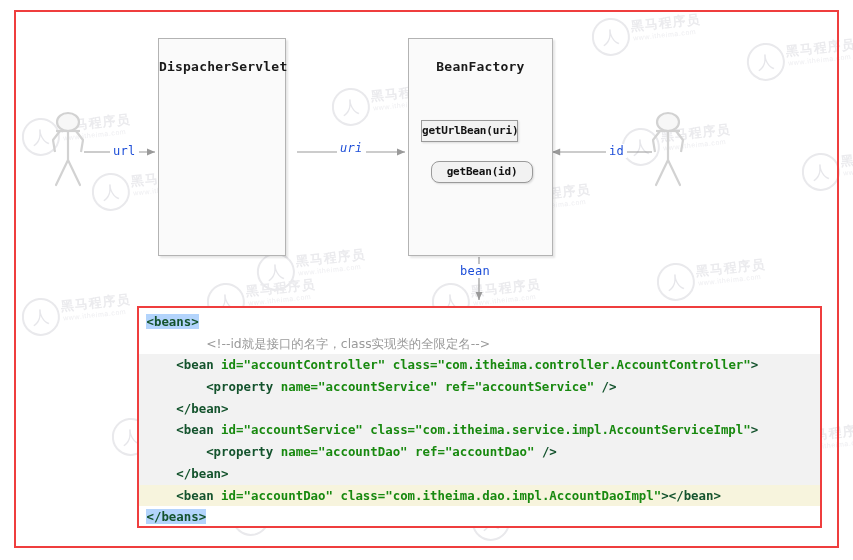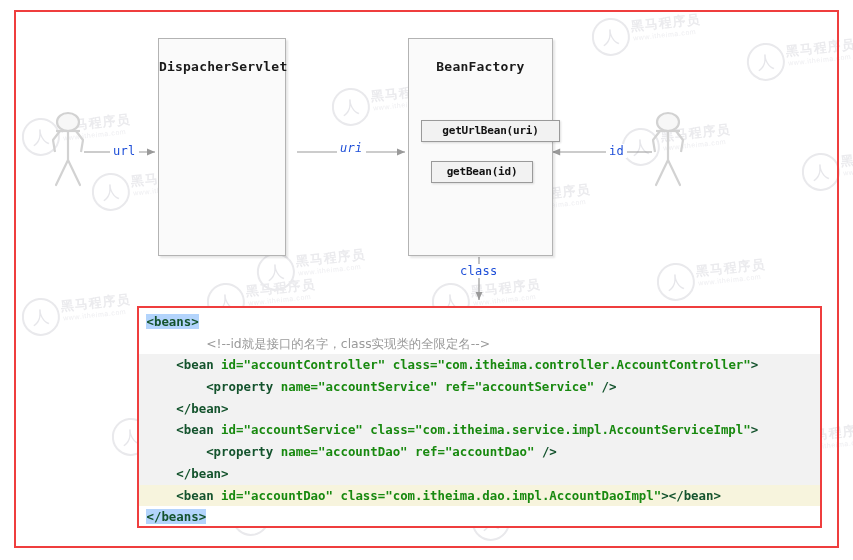--- a/index.html
+++ b/index.html
@@ -311,27 +311,27 @@
   </svg>
 
   <div class="node-box" style="left:158px; top:38px; width:128px; height:218px;">
     <div class="node-title" style="top:20px;">DispacherServlet</div>
   </div>
 
   <div class="node-box" style="left:408px; top:38px; width:145px; height:218px;">
     <div class="node-title" style="top:20px;">BeanFactory</div>
   </div>
 
-  <div class="method-btn" style="left:421px; top:120px; width:139px;">getUrlBean(uri)</div>
-
-  <div class="method-btn" style="left:431px; top:161px; width:102px;">getBean(id)</div>
+  <div class="method-btn" style="left:421px; top:120px; width:97px;">getUrlBean(uri)</div>
+
+  <div class="method-btn" style="left:431px; top:161px; width:102px;border-radius:8px;">getBean(id)</div>
 
   <div class="edge-label" style="left:110px; top:144px;">url</div>
   <div class="edge-label" style="left:337px; top:141px; font-size:12px;font-style:italic;">uri</div>
   <div class="edge-label" style="left:594px; top:144px;margin-left:12px;">id</div>
-  <div class="edge-label" style="left:457px; top:264px;">class</div>
+  <div class="edge-label" style="left:457px; top:264px;">bean</div>
 </div>
 
 <div id="code-panel">
   <div id="code-inner"><div class="cl codeline-wrap"><span class="rowtext"><span> </span><span class="seg tag hl-blue">&lt;beans&gt;</span></span></div><div class="cl codeline-wrap"><span class="rowtext"><span>         </span><span class="seg cmt">&lt;!--id就是接口的名字，class实现类的全限定名--&gt;</span></span></div><div class="cl codeline-wrap"><div class="rowbg bg-grey" style="left: 0px; right: 0px; width: 100%;"></div><span class="rowtext"><span>     </span><span class="seg tag">&lt;bean </span><span class="seg attr">id=</span><span class="seg val">"accountController"</span><span class="seg "> </span><span class="seg attr">class=</span><span class="seg val">"com.itheima.controller.AccountController"</span><span class="seg tag">&gt;</span></span></div><div class="cl codeline-wrap"><div class="rowbg bg-grey" style="left: 0px; right: 0px; width: 100%;"></div><span class="rowtext"><span>         </span><span class="seg tag">&lt;property </span><span class="seg attr">name=</span><span class="seg val">"accountService"</span><span class="seg "> </span><span class="seg attr">ref=</span><span class="seg val">"accountService"</span><span class="seg tag"> /&gt;</span></span></div><div class="cl codeline-wrap"><div class="rowbg bg-grey" style="left: 0px; right: 0px; width: 100%;"></div><span class="rowtext"><span>     </span><span class="seg tag">&lt;/bean&gt;</span></span></div><div class="cl codeline-wrap"><div class="rowbg bg-grey" style="left: 0px; right: 0px; width: 100%;"></div><span class="rowtext"><span>     </span><span class="seg tag">&lt;bean </span><span class="seg attr">id=</span><span class="seg val">"accountService"</span><span class="seg "> </span><span class="seg attr">class=</span><span class="seg val">"com.itheima.service.impl.AccountServiceImpl"</span><span class="seg tag">&gt;</span></span></div><div class="cl codeline-wrap"><div class="rowbg bg-grey" style="left: 0px; right: 0px; width: 100%;"></div><span class="rowtext"><span>         </span><span class="seg tag">&lt;property </span><span class="seg attr">name=</span><span class="seg val">"accountDao"</span><span class="seg "> </span><span class="seg attr">ref=</span><span class="seg val">"accountDao"</span><span class="seg tag"> /&gt;</span></span></div><div class="cl codeline-wrap"><div class="rowbg bg-grey" style="left: 0px; right: 0px; width: 100%;"></div><span class="rowtext"><span>     </span><span class="seg tag">&lt;/bean&gt;</span></span></div><div class="cl codeline-wrap"><div class="rowbg bg-yellow" style="left: 0px; right: 0px; width: 100%;"></div><span class="rowtext"><span>     </span><span class="seg tag">&lt;bean </span><span class="seg attr">id=</span><span class="seg val">"accountDao"</span><span class="seg "> </span><span class="seg attr">class=</span><span class="seg val">"com.itheima.dao.impl.AccountDaoImpl"</span><span class="seg tag">&gt;</span><span class="seg tag">&lt;/bean&gt;</span></span></div><div class="cl codeline-wrap"><span class="rowtext"><span> </span><span class="seg tag hl-blue">&lt;/beans&gt;</span></span></div></div>
 </div>
 
 <div id="outer-frame"></div>
 
 </body></html>

